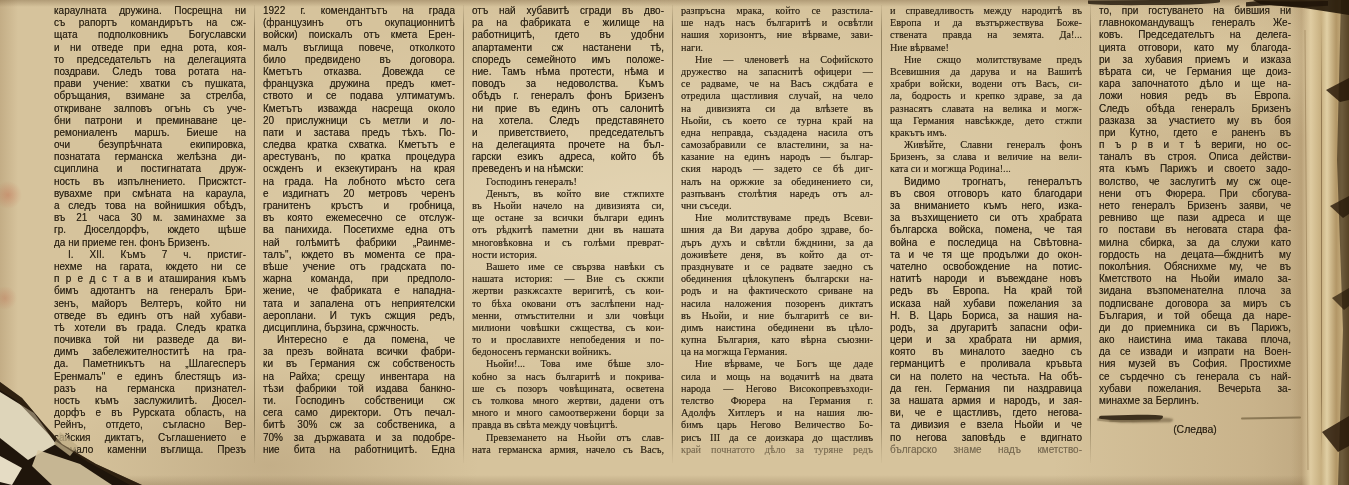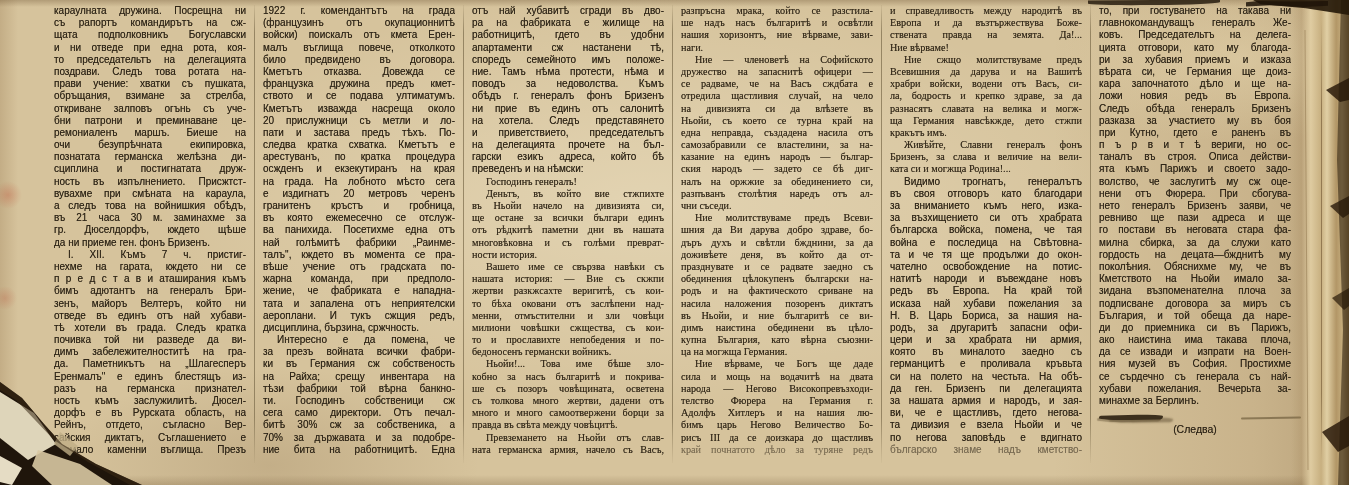--- a/index.html
+++ b/index.html
@@ -156,21 +156,21 @@
         <div class="line sans">вѣше учение отъ градската по-</div>
         <div class="line sans">жарна команда, при предполо-</div>
         <div class="line sans">жение, че фабриката е нападна-</div>
         <div class="line sans">тата и запалена отъ неприятелски</div>
         <div class="line sans">аероплани. И тукъ сжщия редъ,</div>
         <div class="line sans pend">дисциплина, бързина, сржчность.</div>
         <div class="line sans indent">Интересно е да помена, че</div>
         <div class="line sans">за презъ войната всички фабри-</div>
         <div class="line sans">ки въ Германия сж собственость</div>
         <div class="line sans">на Райха; срещу инвентара на</div>
-        <div class="line sans">тѣзи фабрики той вѣрна банкно-</div>
+        <div class="line sans">тѣзи фабрики той издава банкно-</div>
         <div class="line sans">ти. Господинъ собственици сж</div>
         <div class="line sans">сега само директори. Отъ печал-</div>
         <div class="line sans">битѣ 30% сж за собственика, а</div>
         <div class="line sans">70% за държавата и за подобре-</div>
         <div class="line sans">ние бита на работницитѣ. Една</div>
       </div>
       <div class="col-rule"></div>
       <div class="col">
         <div class="line sans">отъ най хубавитѣ сгради въ дво-</div>
         <div class="line sans">ра на фабриката е жилище на</div>
@@ -276,30 +276,30 @@
         <div class="line sans">чателно освобождение на потис-</div>
         <div class="line sans">натитѣ народи и въвеждане новъ</div>
         <div class="line sans">редъ въ Европа. На край той</div>
         <div class="line sans">исказа най хубави пожелания за</div>
         <div class="line sans">Н. В. Царь Бориса, за нашия на-</div>
         <div class="line sans">родъ, за другаритѣ запасни офи-</div>
         <div class="line sans">цери и за храбрата ни армия,</div>
         <div class="line sans">която въ миналото заедно съ</div>
         <div class="line sans">германцитѣ е проливала кръвьта</div>
         <div class="line sans">си на полето на честьта. На обѣ-</div>
-        <div class="line sans">да ген. Бризенъ пи делегацията</div>
+        <div class="line sans">да ген. Германия пи наздравица</div>
         <div class="line sans">за нашата армия и народъ, и зая-</div>
         <div class="line sans">ви, че е щастливъ, гдето негова-</div>
         <div class="line sans">та дивизия е взела Ньойи и че</div>
         <div class="line sans">по негова заповѣдь е вдигнато</div>
         <div class="line sans faded">българско знаме надъ кметство-</div>
       </div>
       <div class="col-rule"></div>
       <div class="col">
-        <div class="line sans">то, при гостуването на такава ни</div>
+        <div class="line sans">то, при гостуването на бившия ни</div>
         <div class="line sans">главнокомандуващъ генералъ Же-</div>
         <div class="line sans">ковъ. Председательтъ на делега-</div>
         <div class="line sans">цията отговори, като му благода-</div>
         <div class="line sans">ри за хубавия приемъ и изказа</div>
         <div class="line sans">вѣрата си, че Германия ще доиз-</div>
         <div class="line sans">кара започнатото дѣло и ще на-</div>
         <div class="line sans">ложи новия редъ въ Европа.</div>
         <div class="line sans">Следъ обѣда генералъ Бризенъ</div>
         <div class="line sans">разказа за участието му въ боя</div>
         <div class="line sans">при Кутно, гдето е раненъ въ</div>

